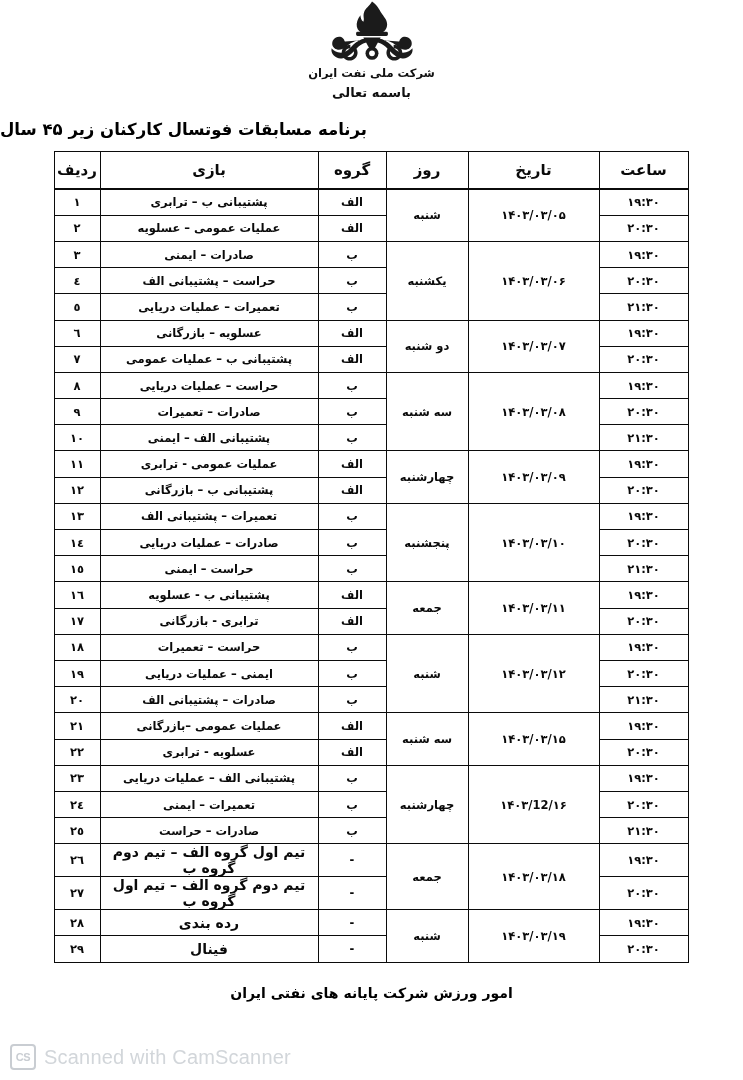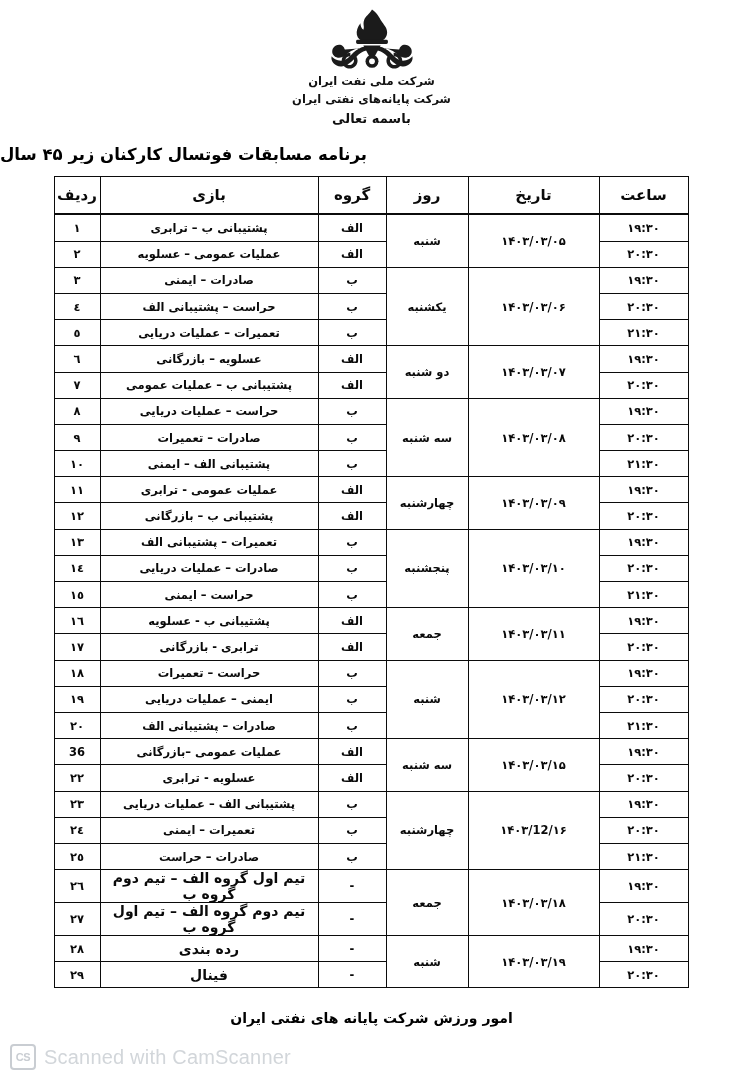--- a/index.html
+++ b/index.html
@@ -13,21 +13,20 @@
     background: #ffffff;
     font-family: "DejaVu Sans", "Liberation Sans", sans-serif;
     color: #0a0a0a;
     overflow: hidden;
     position: relative;
   }
 
   
   .letterhead {
     text-align: center;
-    padding-top: 8px;
   }
   .logo-wrap {
     width: 90px;
     height: 62px;
     margin: 0 auto 3px auto;
     display: block;
   }
   .org-line {
     font-size: 11.5px;
     font-weight: bold;
@@ -169,21 +168,20 @@
         <path d="M30 62 c-7 0 -12 5 -12 11 c0 6 5 11 11 11 c6 0 11 -5 11 -11 c0 -4 -2 -7 -5 -9 l-3 5 c2 1 3 2 3 4 c0 3 -3 6 -6 6 c-3 0 -6 -3 -6 -6 c0 -4 3 -6 7 -6 z"></path>
 
         <path d="M74 56 c10 0 16 4 22 9 c6 5 12 5 16 2 c5 -4 4 -12 -2 -15 c-5 -3 -12 0 -12 6 c0 4 3 6 6 6 c3 0 5 -2 5 -5 c0 -2 -2 -4 -4 -4 c-2 0 -3 1 -3 3
                  M116 67 c2 8 -6 15 -14 14 c-9 -1 -14 -7 -20 -13 c-4 -4 -8 -8 -14 -9 l0 -6 c9 1 15 6 20 11 c5 5 9 9 15 9 c6 0 11 -3 13 -6 z"></path>
 
         <path d="M90 62 c7 0 12 5 12 11 c0 6 -5 11 -11 11 c-6 0 -11 -5 -11 -11 c0 -4 2 -7 5 -9 l3 5 c-2 1 -3 2 -3 4 c0 3 3 6 6 6 c3 0 6 -3 6 -6 c0 -4 -3 -6 -7 -6 z"></path>
       </g>
     </svg>
   </div>
   <div class="org-line">شرکت ملی نفت ایران</div>
-  <div class="org-line">شرکت پایانه‌های نفتی ایران</div>
   <div class="basmala">باسمه تعالی</div>
 </div>
 
 <div class="doc-title">برنامه مسابقات فوتسال کارکنان زیر ۴۵ سال</div>
 
 <div class="table-wrap">
   <table class="schedule">
     <colgroup>
       <col class="c-saat">
         <col class="c-tarikh">
@@ -338,21 +336,21 @@
           <td class="cell-goruh">ب</td>
           <td class="cell-bazi">صادرات – پشتیبانی الف</td>
           <td class="cell-radif">۲۰</td>
         </tr>
         <tr class="block-start">
           <td class="cell-saat">۱۹:۳۰</td>
           <td class="cell-tarikh" rowspan="2">۱۴۰۳/۰۳/۱۵</td>
           <td class="cell-rooz" rowspan="2">سه شنبه</td>
           <td class="cell-goruh">الف</td>
           <td class="cell-bazi">عملیات عمومی –بازرگانی</td>
-          <td class="cell-radif">36</td>
+          <td class="cell-radif">۲۱</td>
         </tr>
         <tr>
           <td class="cell-saat">۲۰:۳۰</td>
           <td class="cell-goruh">الف</td>
           <td class="cell-bazi">عسلویه - ترابری</td>
           <td class="cell-radif">۲۲</td>
         </tr>
         <tr class="block-start">
           <td class="cell-saat">۱۹:۳۰</td>
           <td class="cell-tarikh" rowspan="3">۱۴۰۳/12/۱۶</td>

